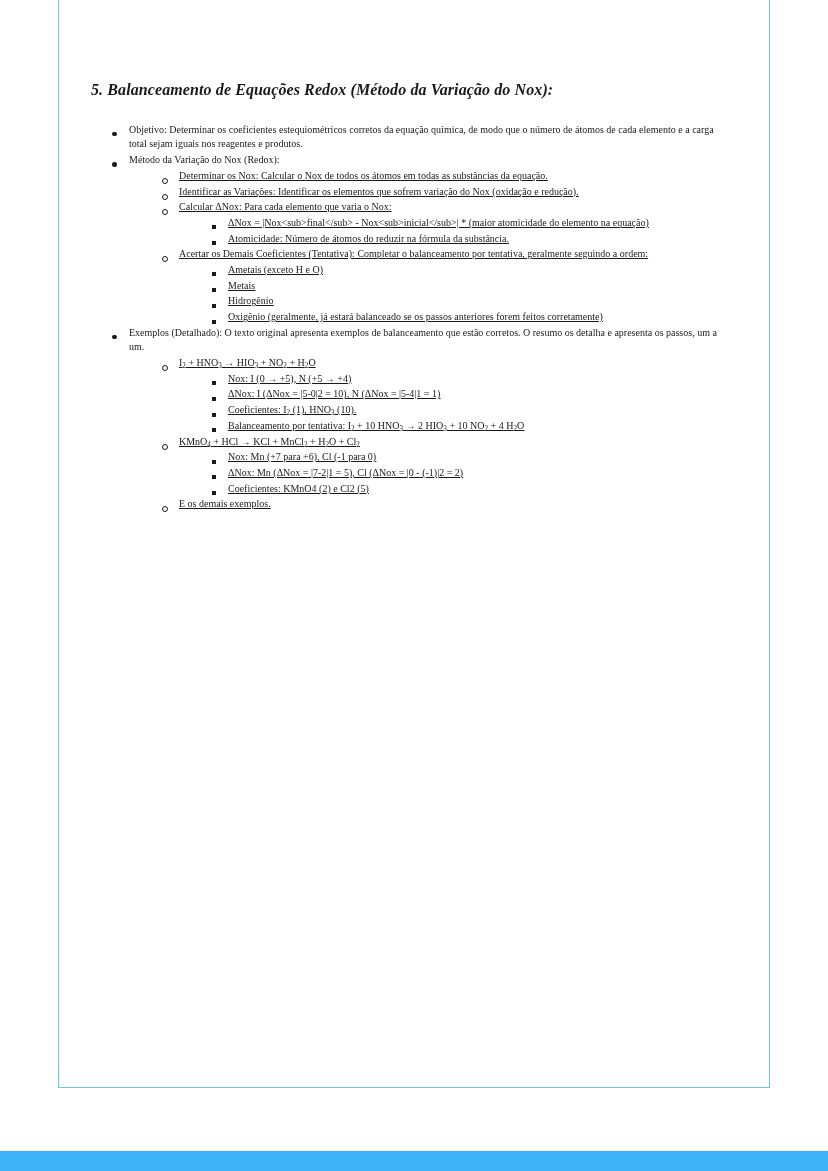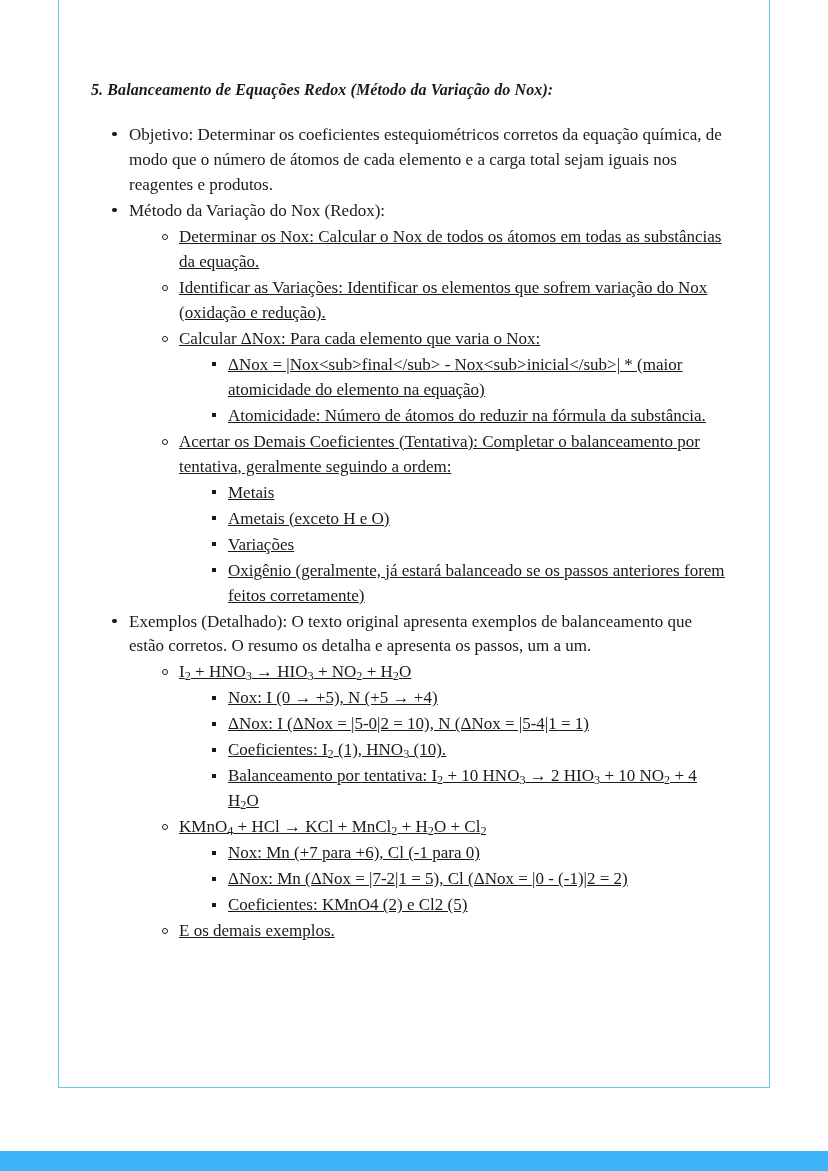--- a/index.html
+++ b/index.html
@@ -58,21 +58,21 @@
   ul.lvl1, ul.lvl2, ul.lvl3 {
     margin: 0;
     padding: 0;
     list-style: none;
   }
 
   ul.lvl1 > li,
   ul.lvl2 > li,
   ul.lvl3 > li {
     position: relative;
-    font-size: 17px;
+    font-size: 10px;
     line-height: 1.47;
     margin: 0 0 1px 0;
   }
 
   ul.lvl1 > li { padding-left: 22px; margin-left: 16px; }
   ul.lvl2 > li { padding-left: 22px; margin-left: 28px; }
   ul.lvl3 > li { padding-left: 21px; margin-left: 28px; }
 
   ul.lvl1 > li::before {
     content: "";
@@ -149,27 +149,27 @@
               <li>
                 <span class="txt">Atomicidade: Número de átomos do reduzir na fórmula da substância.</span>
               </li>
             </ul>
           </li>
           <li>
             <span class="txt">Acertar os Demais Coeficientes (Tentativa): Completar o balanceamento por tentativa, geralmente seguindo a ordem:</span>
 
             <ul class="lvl3">
               <li>
+                <span class="txt">Ametais (exceto H e O)</span>
+              </li>
+              <li>
                 <span class="txt">Metais</span>
               </li>
               <li>
-                <span class="txt">Ametais (exceto H e O)</span>
-              </li>
-              <li>
-                <span class="txt">Variações</span>
+                <span class="txt">Hidrogênio</span>
               </li>
               <li>
                 <span class="txt">Oxigênio (geralmente, já estará balanceado se os passos anteriores forem feitos corretamente)</span>
               </li>
             </ul>
           </li>
         </ul>
       </li>
 
       <li>

